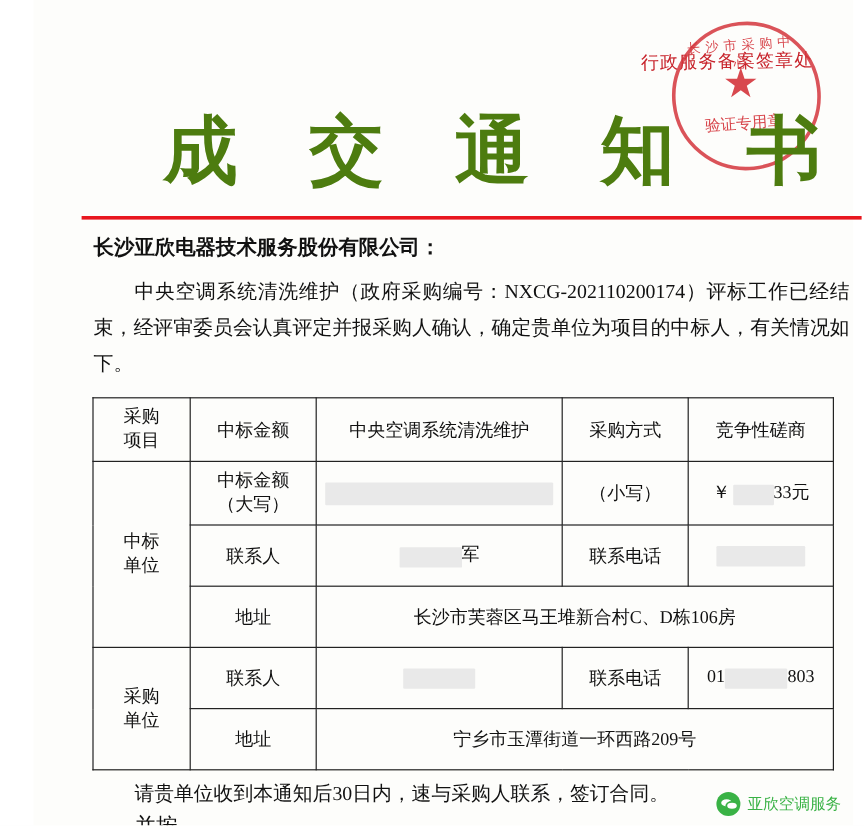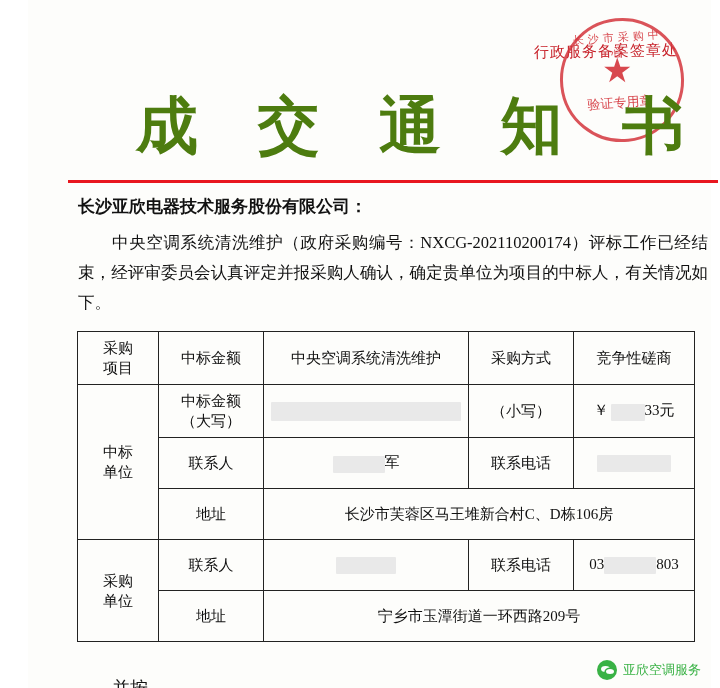--- a/index.html
+++ b/index.html
@@ -306,31 +306,32 @@
         <td class="side two-line" rowspan="2">
           <div>采购</div>
           <div>单位</div>
         </td>
         <td class="c2">联系人</td>
         <td>
           <span class="redact r-name"></span>
         </td>
         <td class="c4">联系电话</td>
         <td class="c5 money-cell">
-          <span>03</span><span class="redact r-small"></span><span>803</span>
+          <span>01</span><span class="redact r-small"></span><span>803</span>
         </td>
       </tr>
 
       <tr>
         <td class="c2">地址</td>
         <td colspan="3">宁乡市玉潭街道一环西路209号</td>
       </tr>
     </tbody>
   </table>
 
+  <div class="footer-para">请贵单位收到本通知后30日内，速与采购人联系，签订合同。</div>
   <div class="footer-clip">并按</div>
 
   <div class="wechat">
     <div class="wechat-logo"></div>
     <div class="wechat-text">亚欣空调服务</div>
   </div>
 
 </div>
 
 </body></html>

